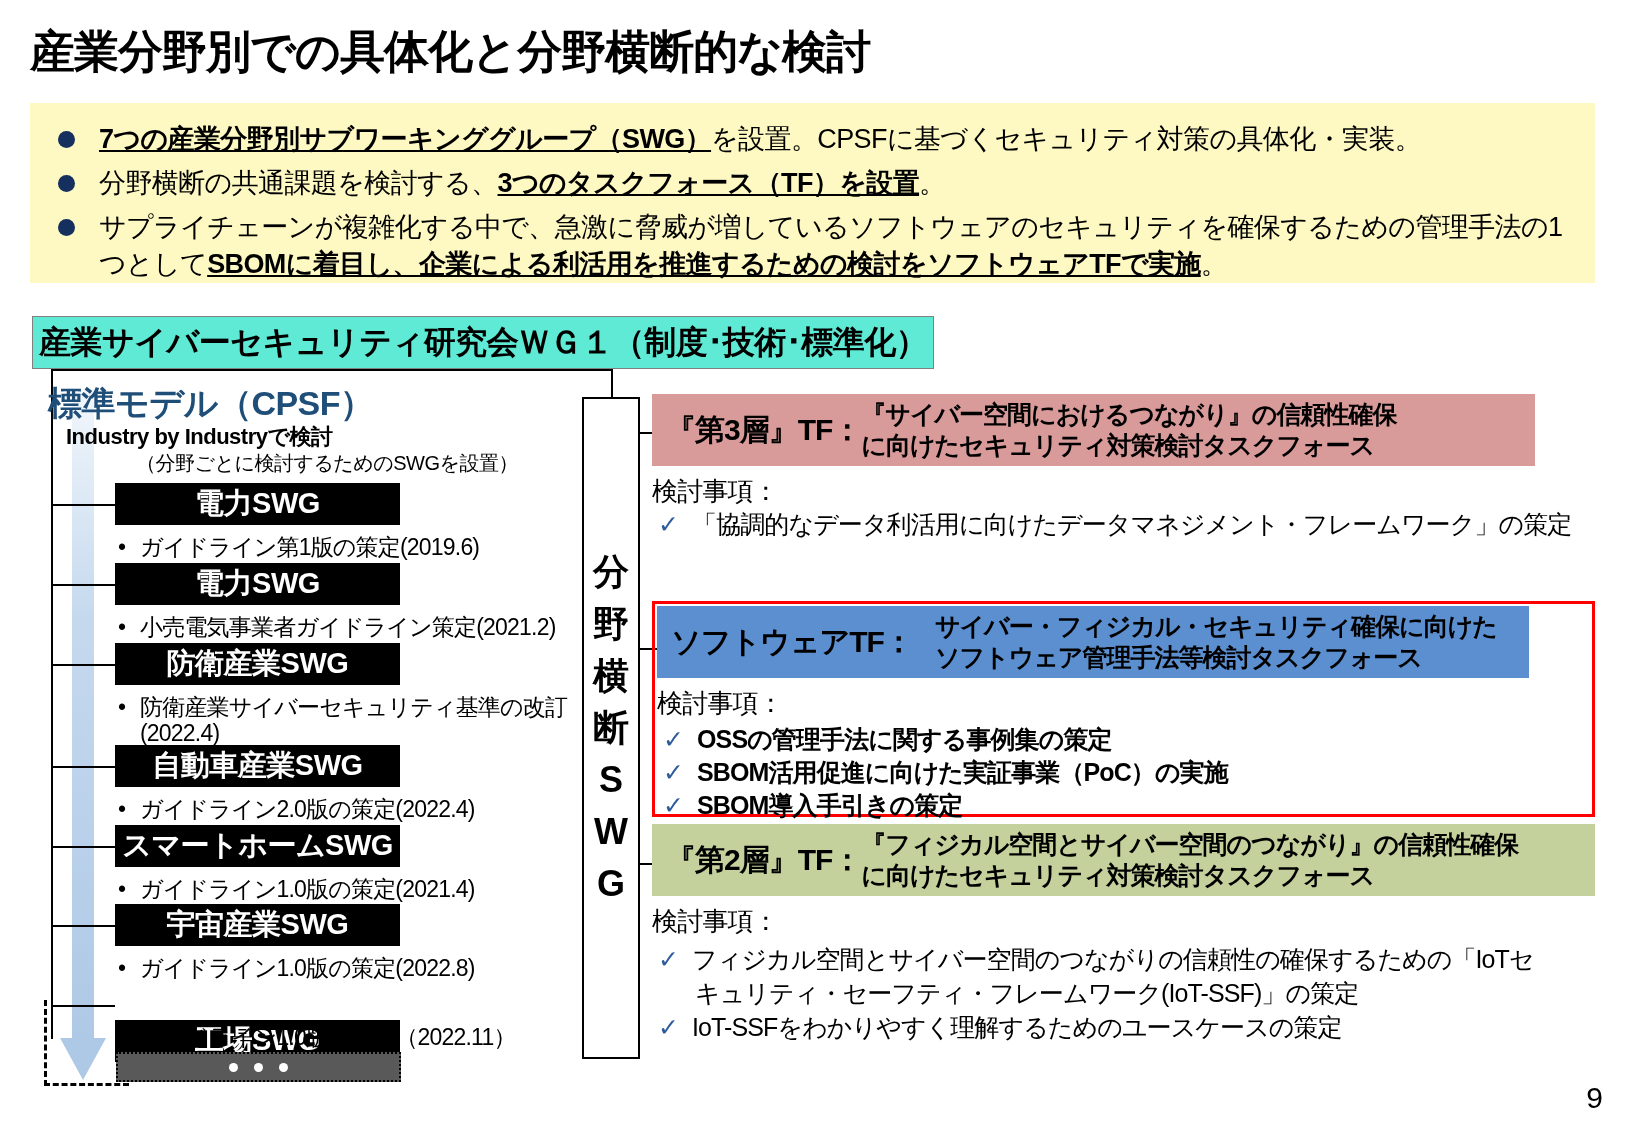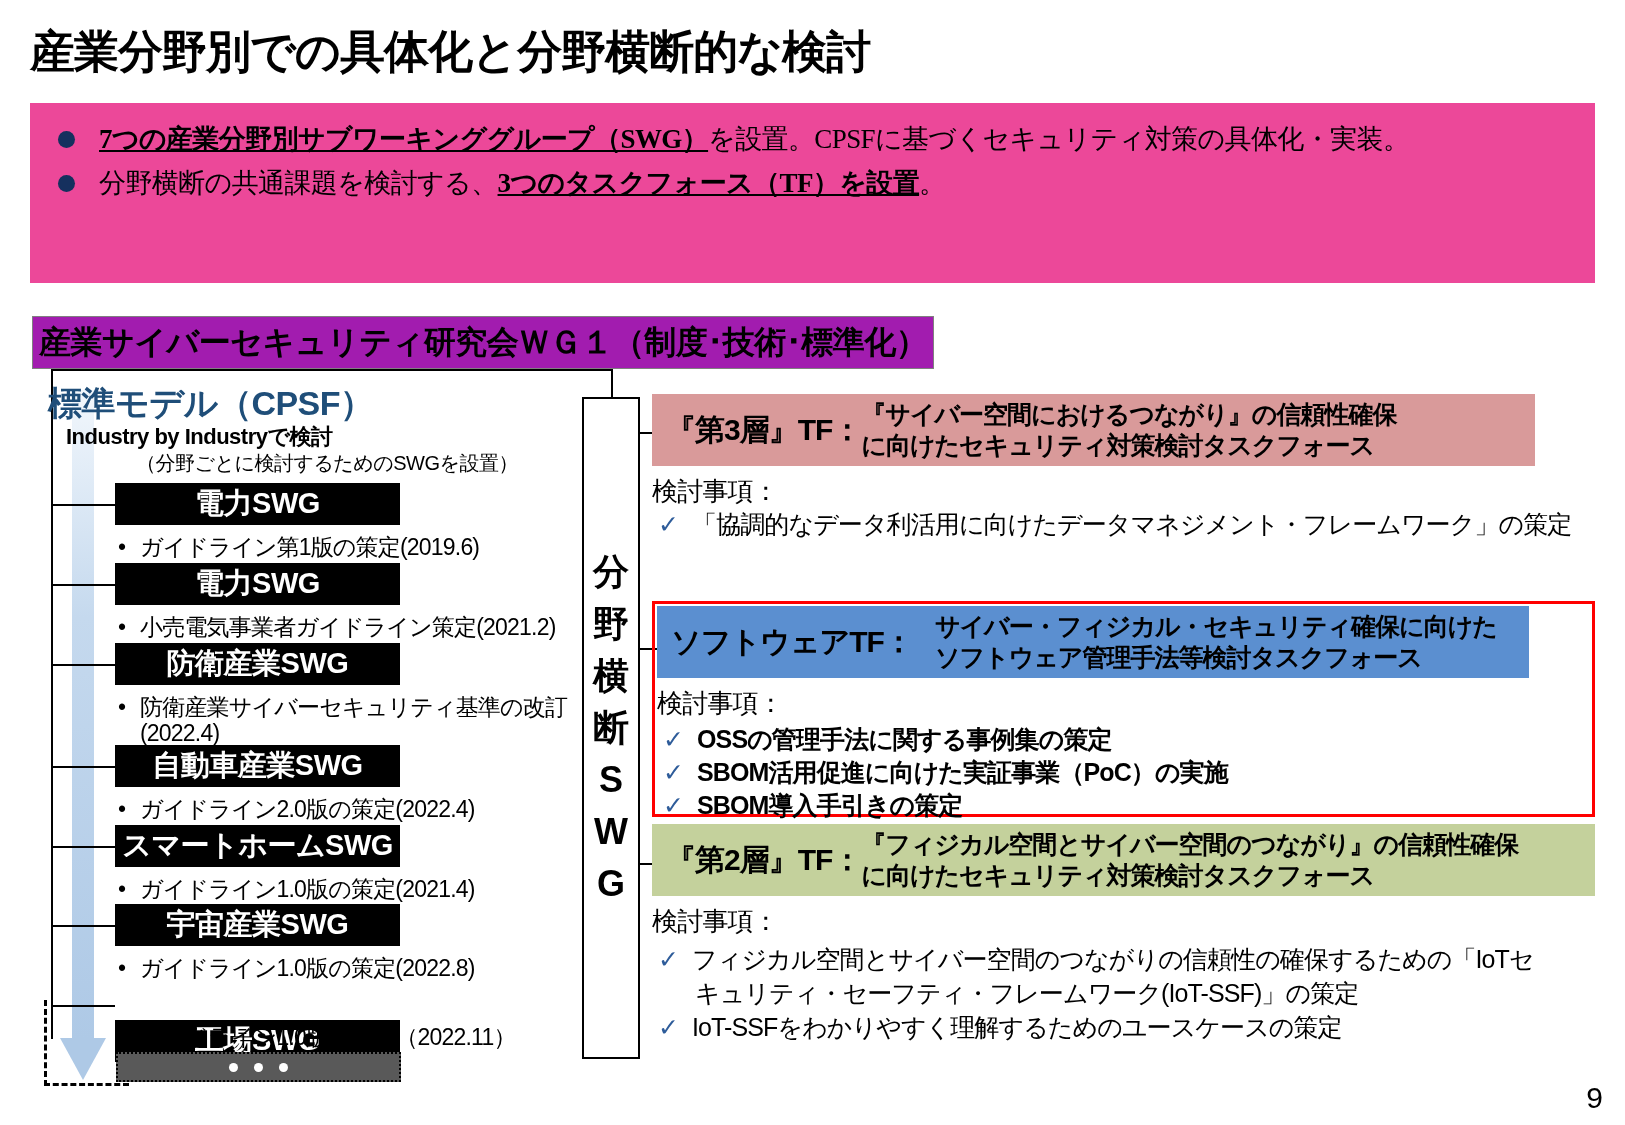--- a/index.html
+++ b/index.html
@@ -31,23 +31,22 @@
     white-space: nowrap;
   }
 
   
   .banner {
     position: absolute;
     left: 30px;
     top: 103px;
     width: 1565px;
     height: 180px;
-    background: #ec4899;
-    box-sizing: border-box;
-    font-family: Liberation Serif, serif;
+    background: #fef9c3;
+    box-sizing: border-box;
   }
   .banner-row {
     position: absolute;
     display: flex;
     align-items: flex-start;
     left: 28px;
   }
   .bdot {
     width: 17px;
     height: 17px;
@@ -64,21 +63,21 @@
   }
   .u { text-decoration: underline; font-weight: bold; }
 
   
   .wg1-bar {
     position: absolute;
     left: 32px;
     top: 316px;
     width: 902px;
     height: 53px;
-    background: #a21caf;
+    background: #5eead4;
     border: 1px solid #808080;
     box-sizing: border-box;
     display: flex;
     align-items: center;
     justify-content: center;
   }
   .wg1-bar span {
     font-size: 32px;
     font-weight: bold;
     letter-spacing: -0.5px;
@@ -306,20 +305,26 @@
       <span class="btxt">
         <span class="u">7つの産業分野別サブワーキンググループ（SWG）</span><span>を設置。CPSFに基づくセキュリティ対策の具体化・実装。</span>
       </span>
     </div>
     <div class="banner-row" style="top:62px;">
       <span class="bdot"></span>
       <span class="btxt">
         <span>分野横断の共通課題を検討する、</span><span class="u">3つのタスクフォース（TF）を設置</span><span>。</span>
       </span>
     </div>
+    <div class="banner-row" style="top:106px; width:1510px;">
+      <span class="bdot"></span>
+      <span class="btxt">
+        <span>サプライチェーンが複雑化する中で、急激に脅威が増しているソフトウェアのセキュリティを確保するための管理手法の1つとして</span><span class="u">SBOMに着目し、企業による利活用を推進するための検討をソフトウェアTFで実施</span><span>。</span>
+      </span>
+    </div>
   </div>
 
   <div class="wg1-bar">
     <span>産業サイバーセキュリティ研究会ＷＧ１（制度･技術･標準化）</span>
   </div>
 
   <div class="vline" id="trunk-left"></div>
   <div class="vline" id="trunk-mid"></div>
   <div class="hline" style="left:51px; top:369px; width:562px;"></div>
   <div class="dashed-l"></div>

